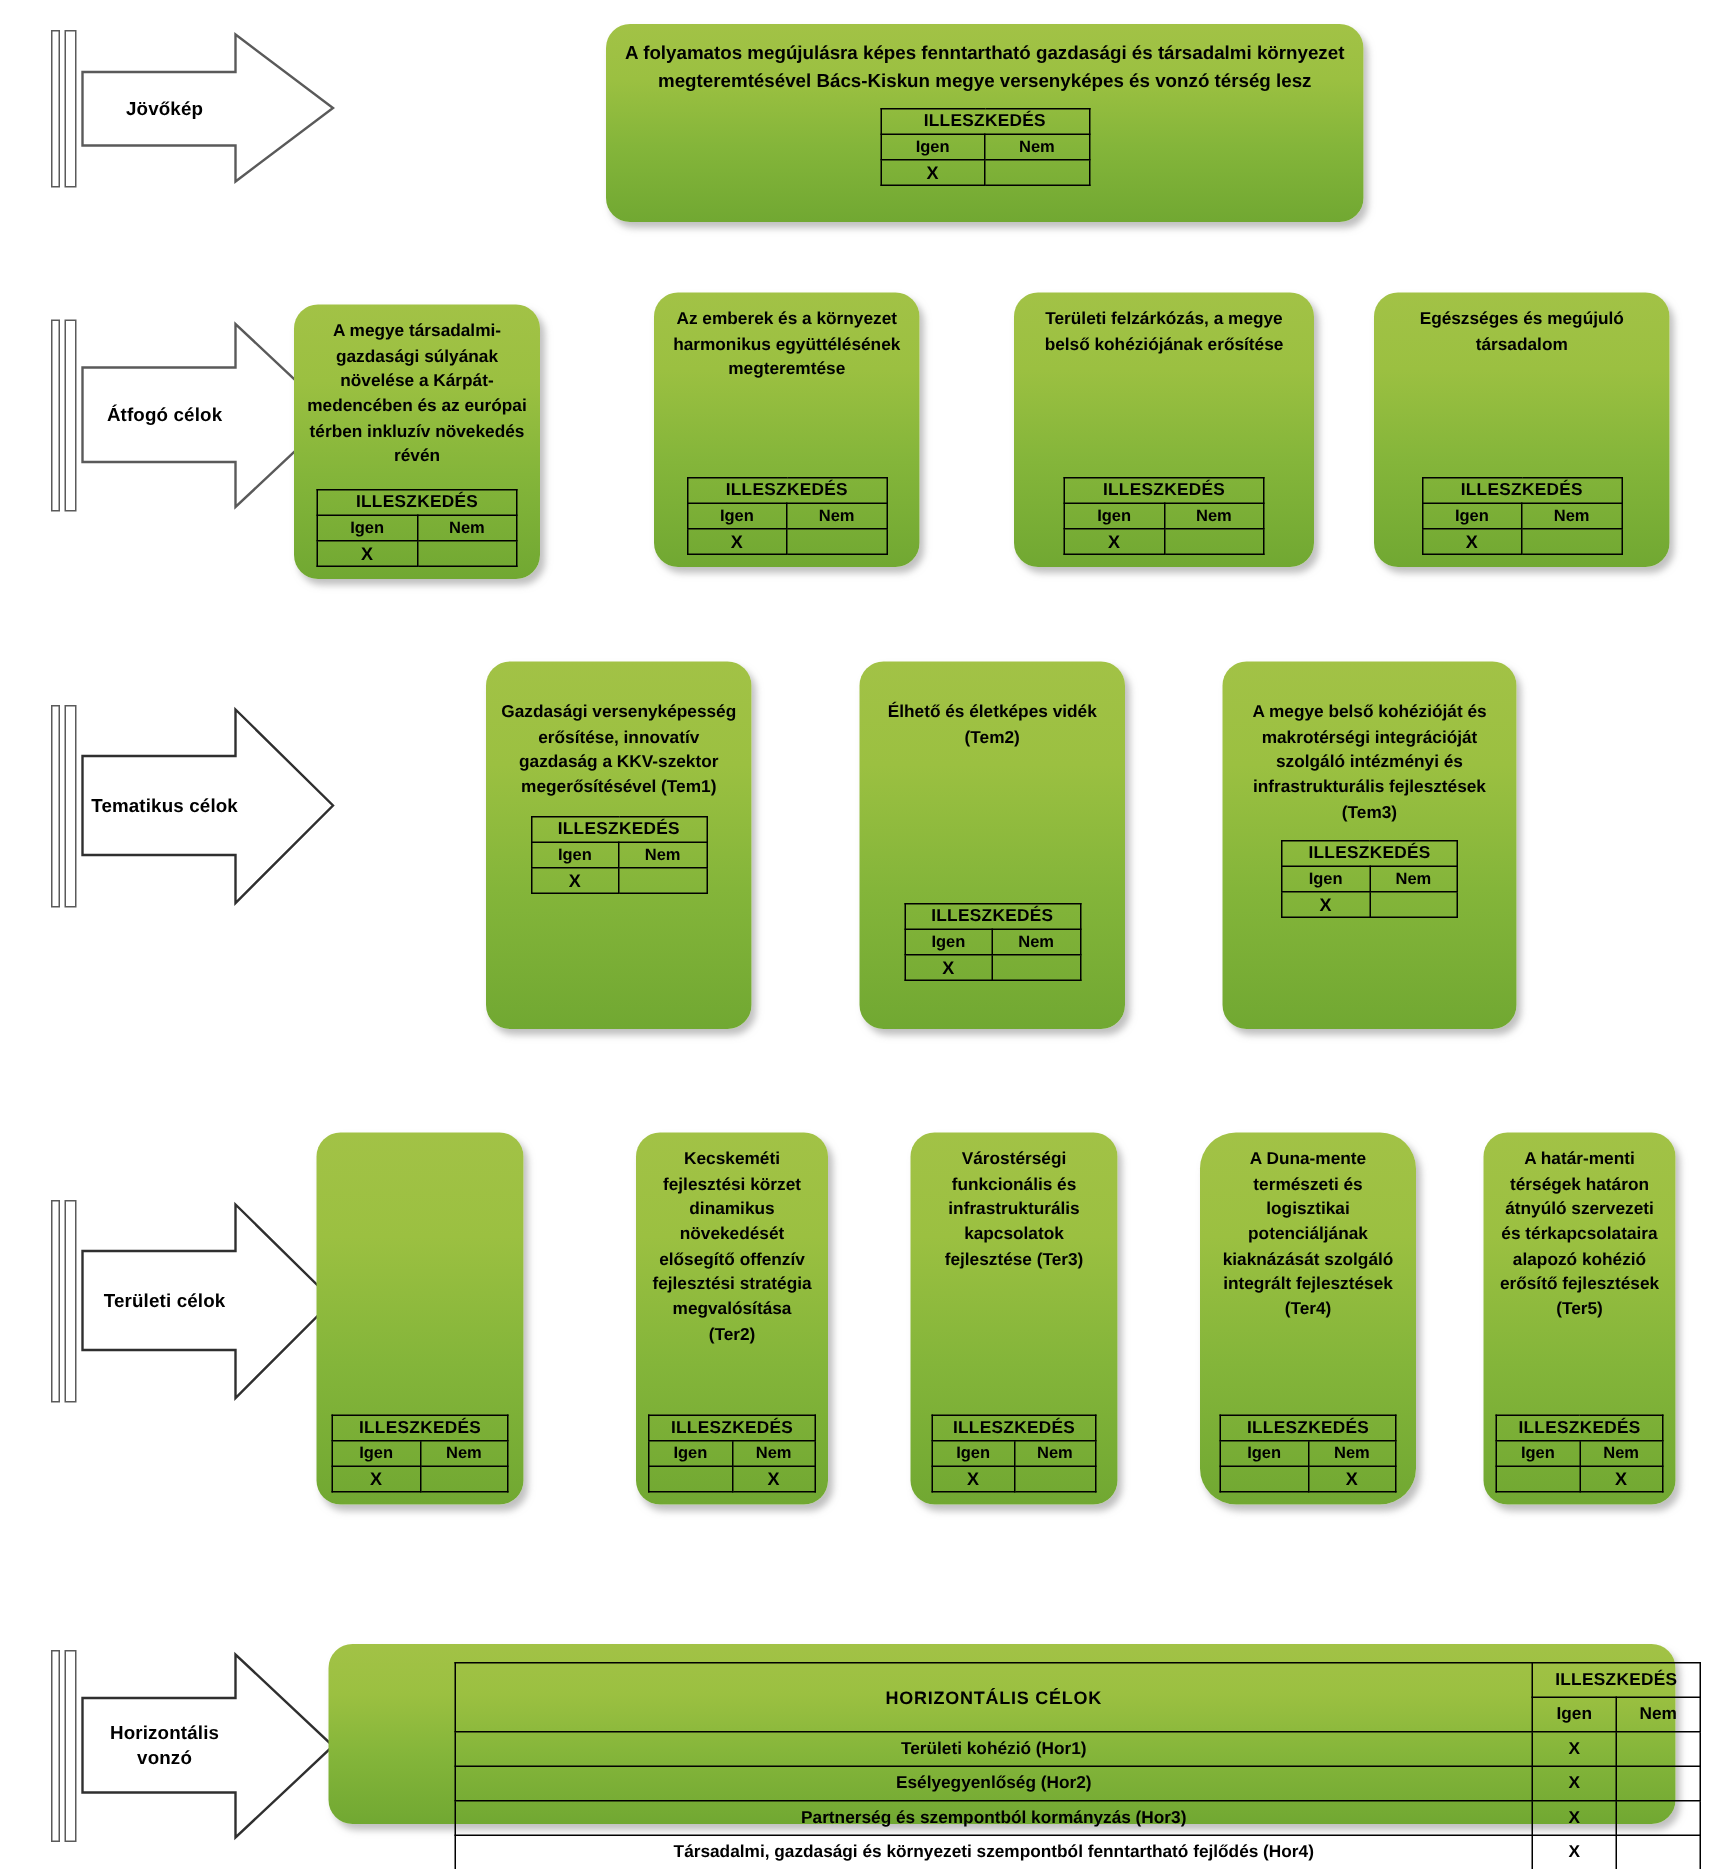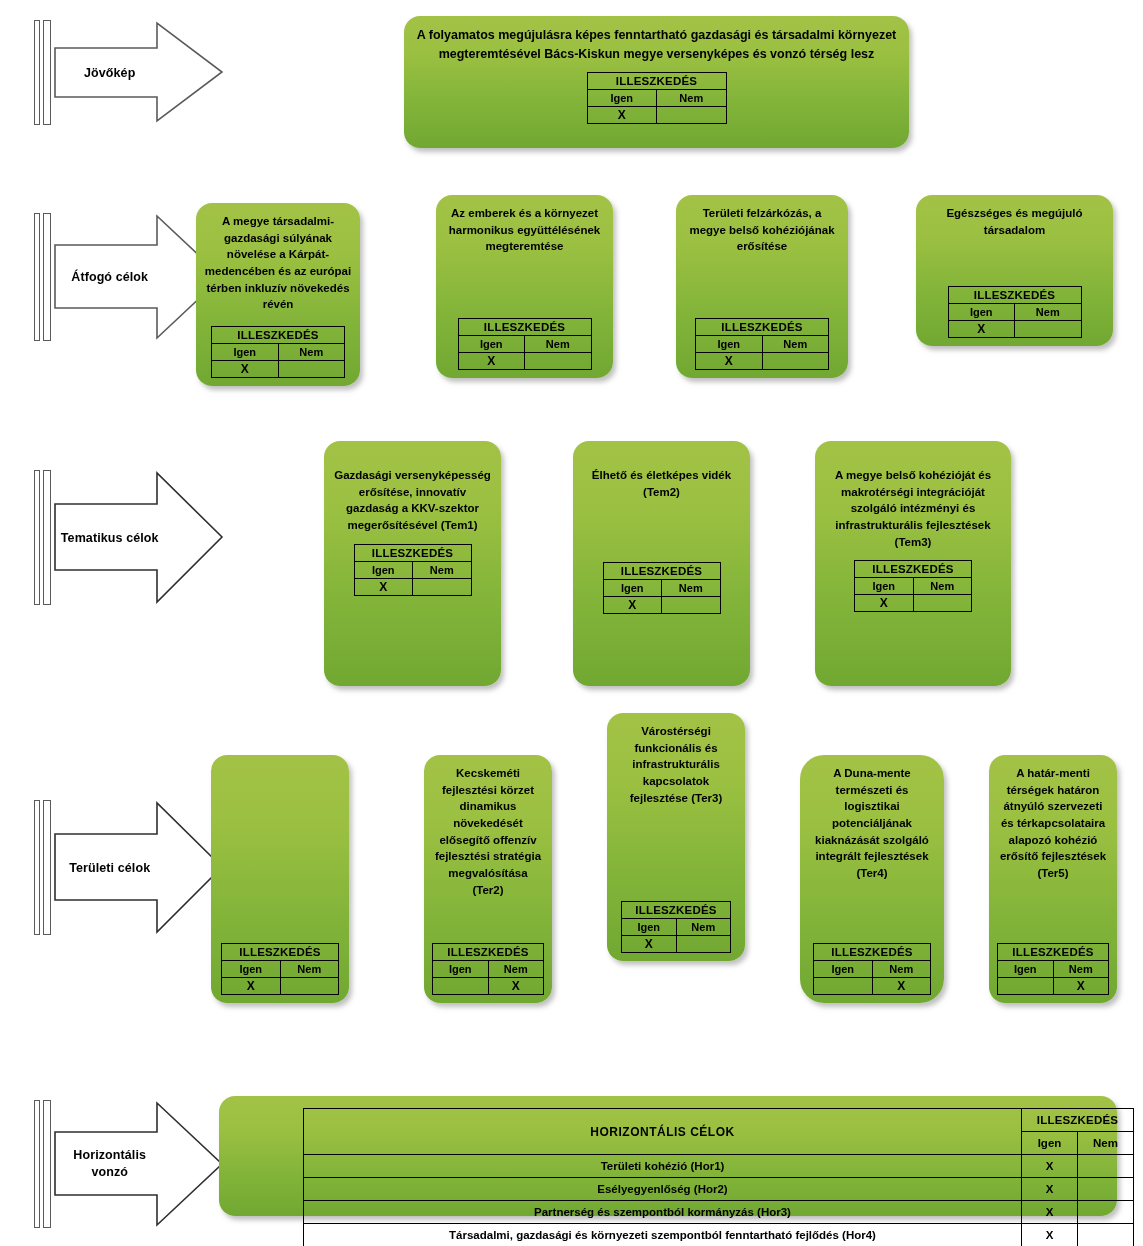--- a/index.html
+++ b/index.html
@@ -277,42 +277,42 @@
       </tr>
       <tr>
         <td class="mark">X</td>
         <td class="mark"></td>
       </tr>
     </tbody>
       </table>
   </div>
 </div>
 
-<div class="gbox" style="left:676px; top:195px; width:172px; height:183px;">
+<div class="gbox" style="left:676px; top:195px; width:200px; height:183px;">
   <div class="gbox-title">Területi felzárkózás, a megye belső kohéziójának erősítése</div>
   <div class="fit-wrap">
     <table class="fit-table" style="width:134px;">
       <tbody>
           <tr>
             <td class="hdr" colspan="2">ILLESZKEDÉS</td>
           </tr>
       <tr>
         <td>Igen</td>
         <td>Nem</td>
       </tr>
       <tr>
         <td class="mark">X</td>
         <td class="mark"></td>
       </tr>
     </tbody>
       </table>
   </div>
 </div>
 
-<div class="gbox" style="left:916px; top:195px; width:197px; height:151px;">
+<div class="gbox" style="left:916px; top:195px; width:197px; height:183px;">
   <div class="gbox-title">Egészséges és megújuló társadalom</div>
   <div class="fit-wrap">
     <table class="fit-table" style="width:134px;">
       <tbody>
           <tr>
             <td class="hdr" colspan="2">ILLESZKEDÉS</td>
           </tr>
       <tr>
         <td>Igen</td>
         <td>Nem</td>
@@ -341,21 +341,21 @@
       <tr>
         <td class="mark">X</td>
         <td class="mark"></td>
       </tr>
     </tbody>
       </table>
   </div>
   <div style="flex:1 1 auto"></div>
 </div>
 
-<div class="gbox" style="left:573px; top:441px; width:177px; height:245px; padding-top:26px;">
+<div class="gbox" style="left:573px; top:441px; width:177px; height:245px; padding-top:26px;gap:40px;">
   <div class="gbox-title">Élhető és életképes vidék (Tem2)</div>
   <div class="fit-wrap topgap" style="margin-top:62px;">
     <table class="fit-table" style="width:118px;">
       <tbody>
           <tr>
             <td class="hdr" colspan="2">ILLESZKEDÉS</td>
           </tr>
       <tr>
         <td>Igen</td>
         <td>Nem</td>
@@ -426,21 +426,21 @@
       </tr>
       <tr>
         <td class="mark"></td>
         <td class="mark">X</td>
       </tr>
     </tbody>
       </table>
   </div>
 </div>
 
-<div class="gbox" style="left:607px; top:713px; width:138px; height:248px;">
+<div class="gbox" style="left:607px; top:755px; width:138px; height:248px;">
   <div class="gbox-title">Várostérségi funkcionális és infrastrukturális kapcsolatok fejlesztése (Ter3)</div>
   <div class="fit-wrap">
     <table class="fit-table" style="width:110px;">
       <tbody>
           <tr>
             <td class="hdr" colspan="2">ILLESZKEDÉS</td>
           </tr>
       <tr>
         <td>Igen</td>
         <td>Nem</td>

